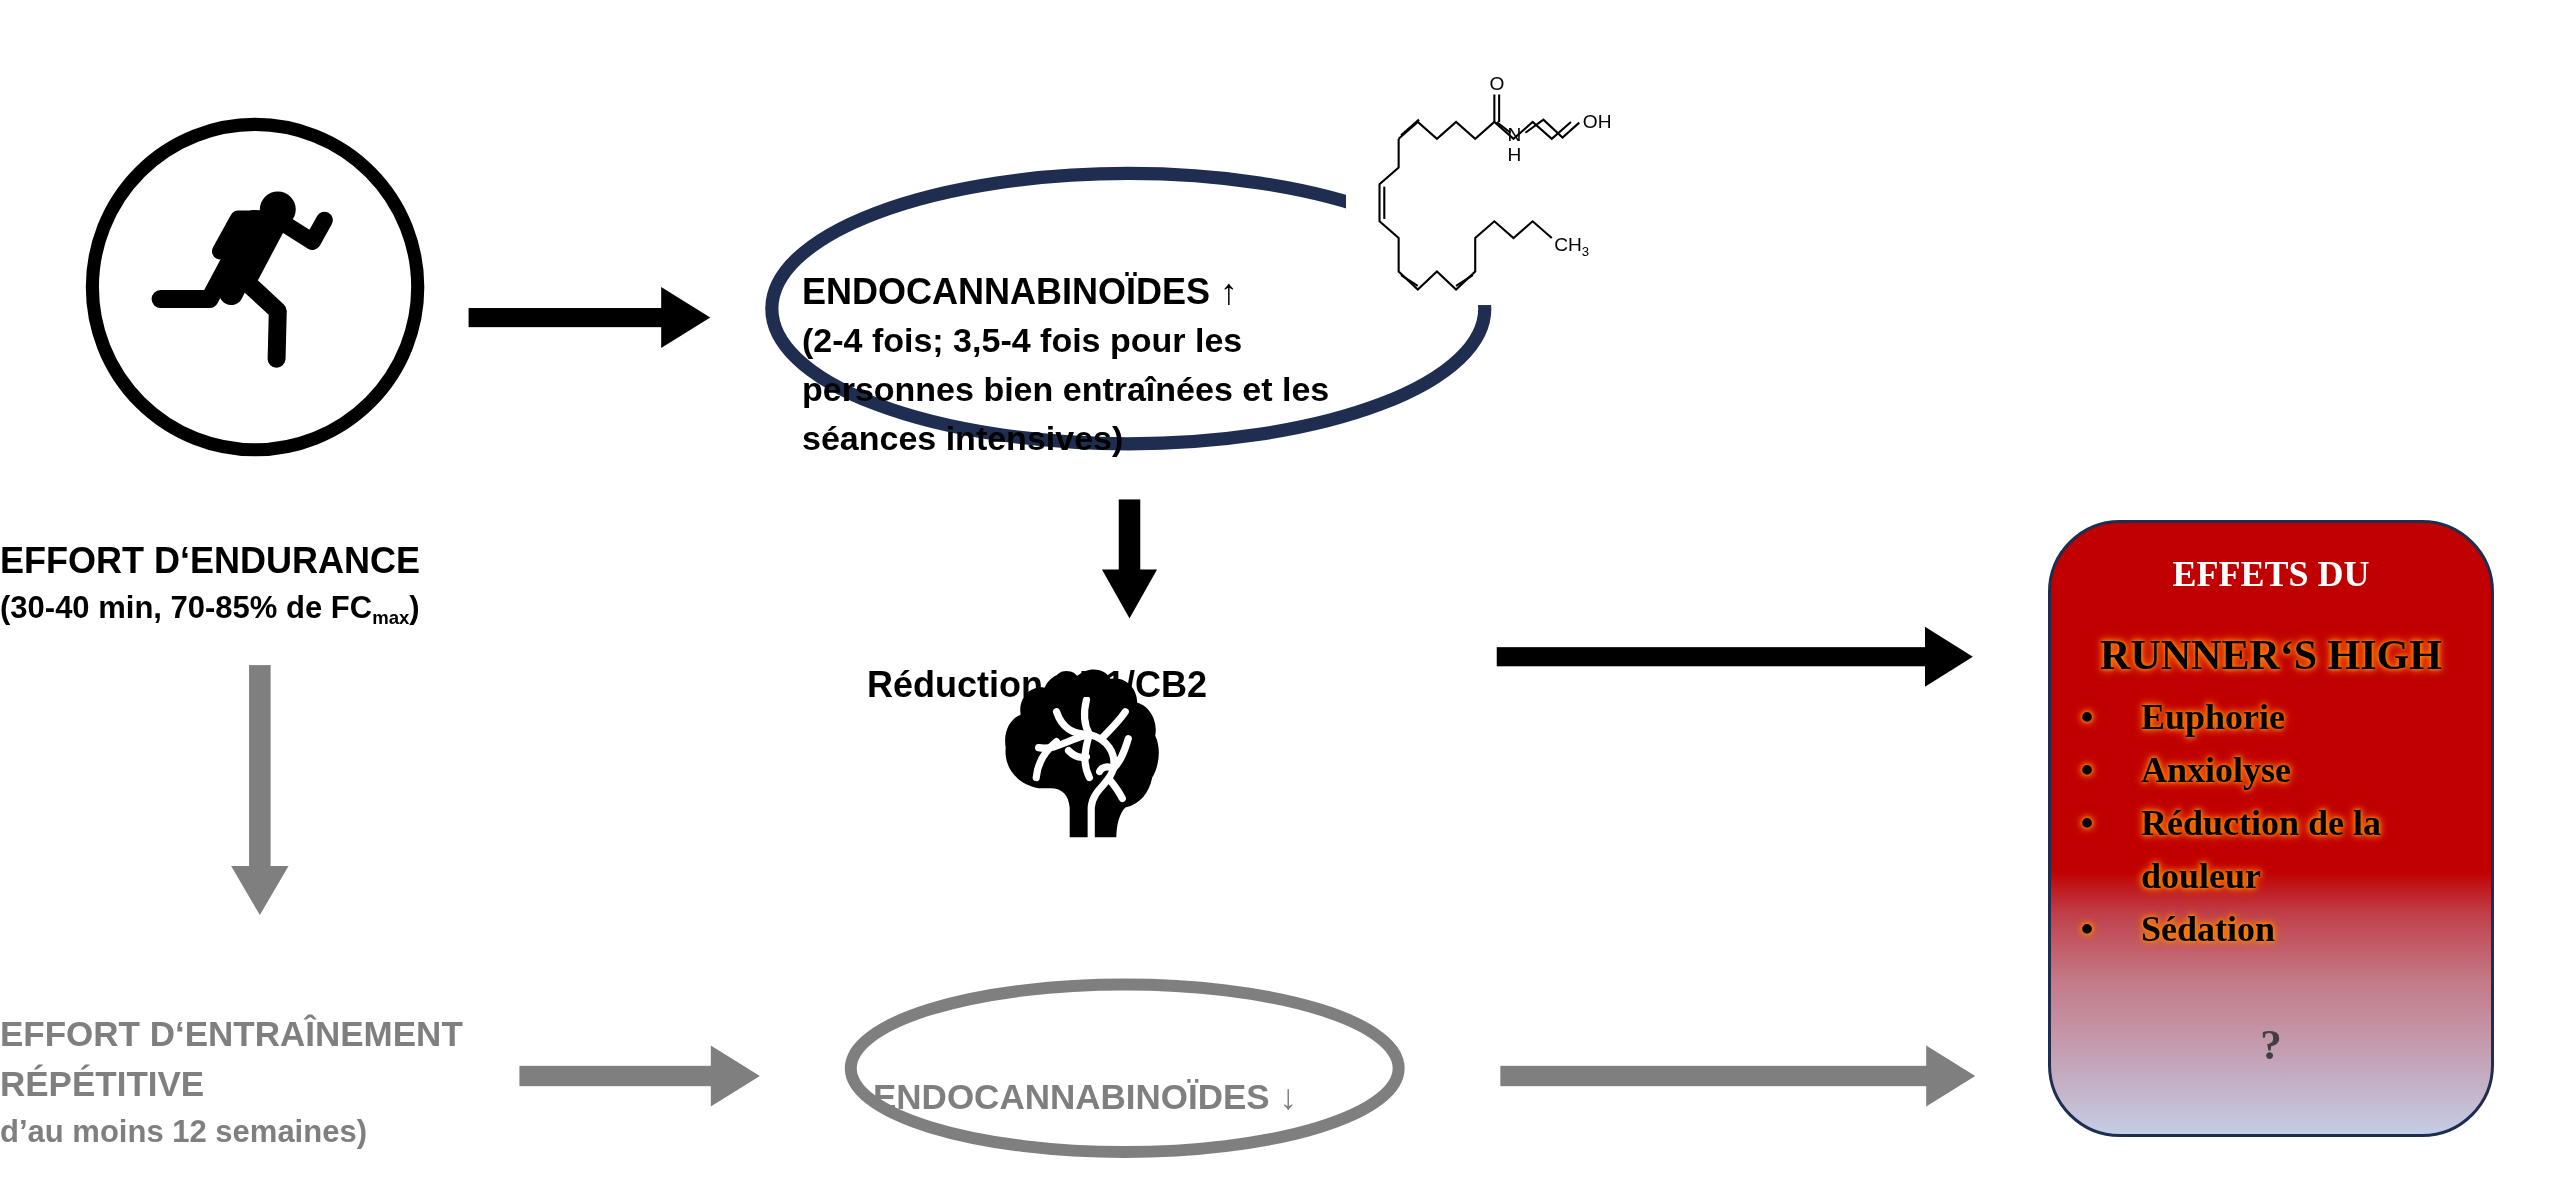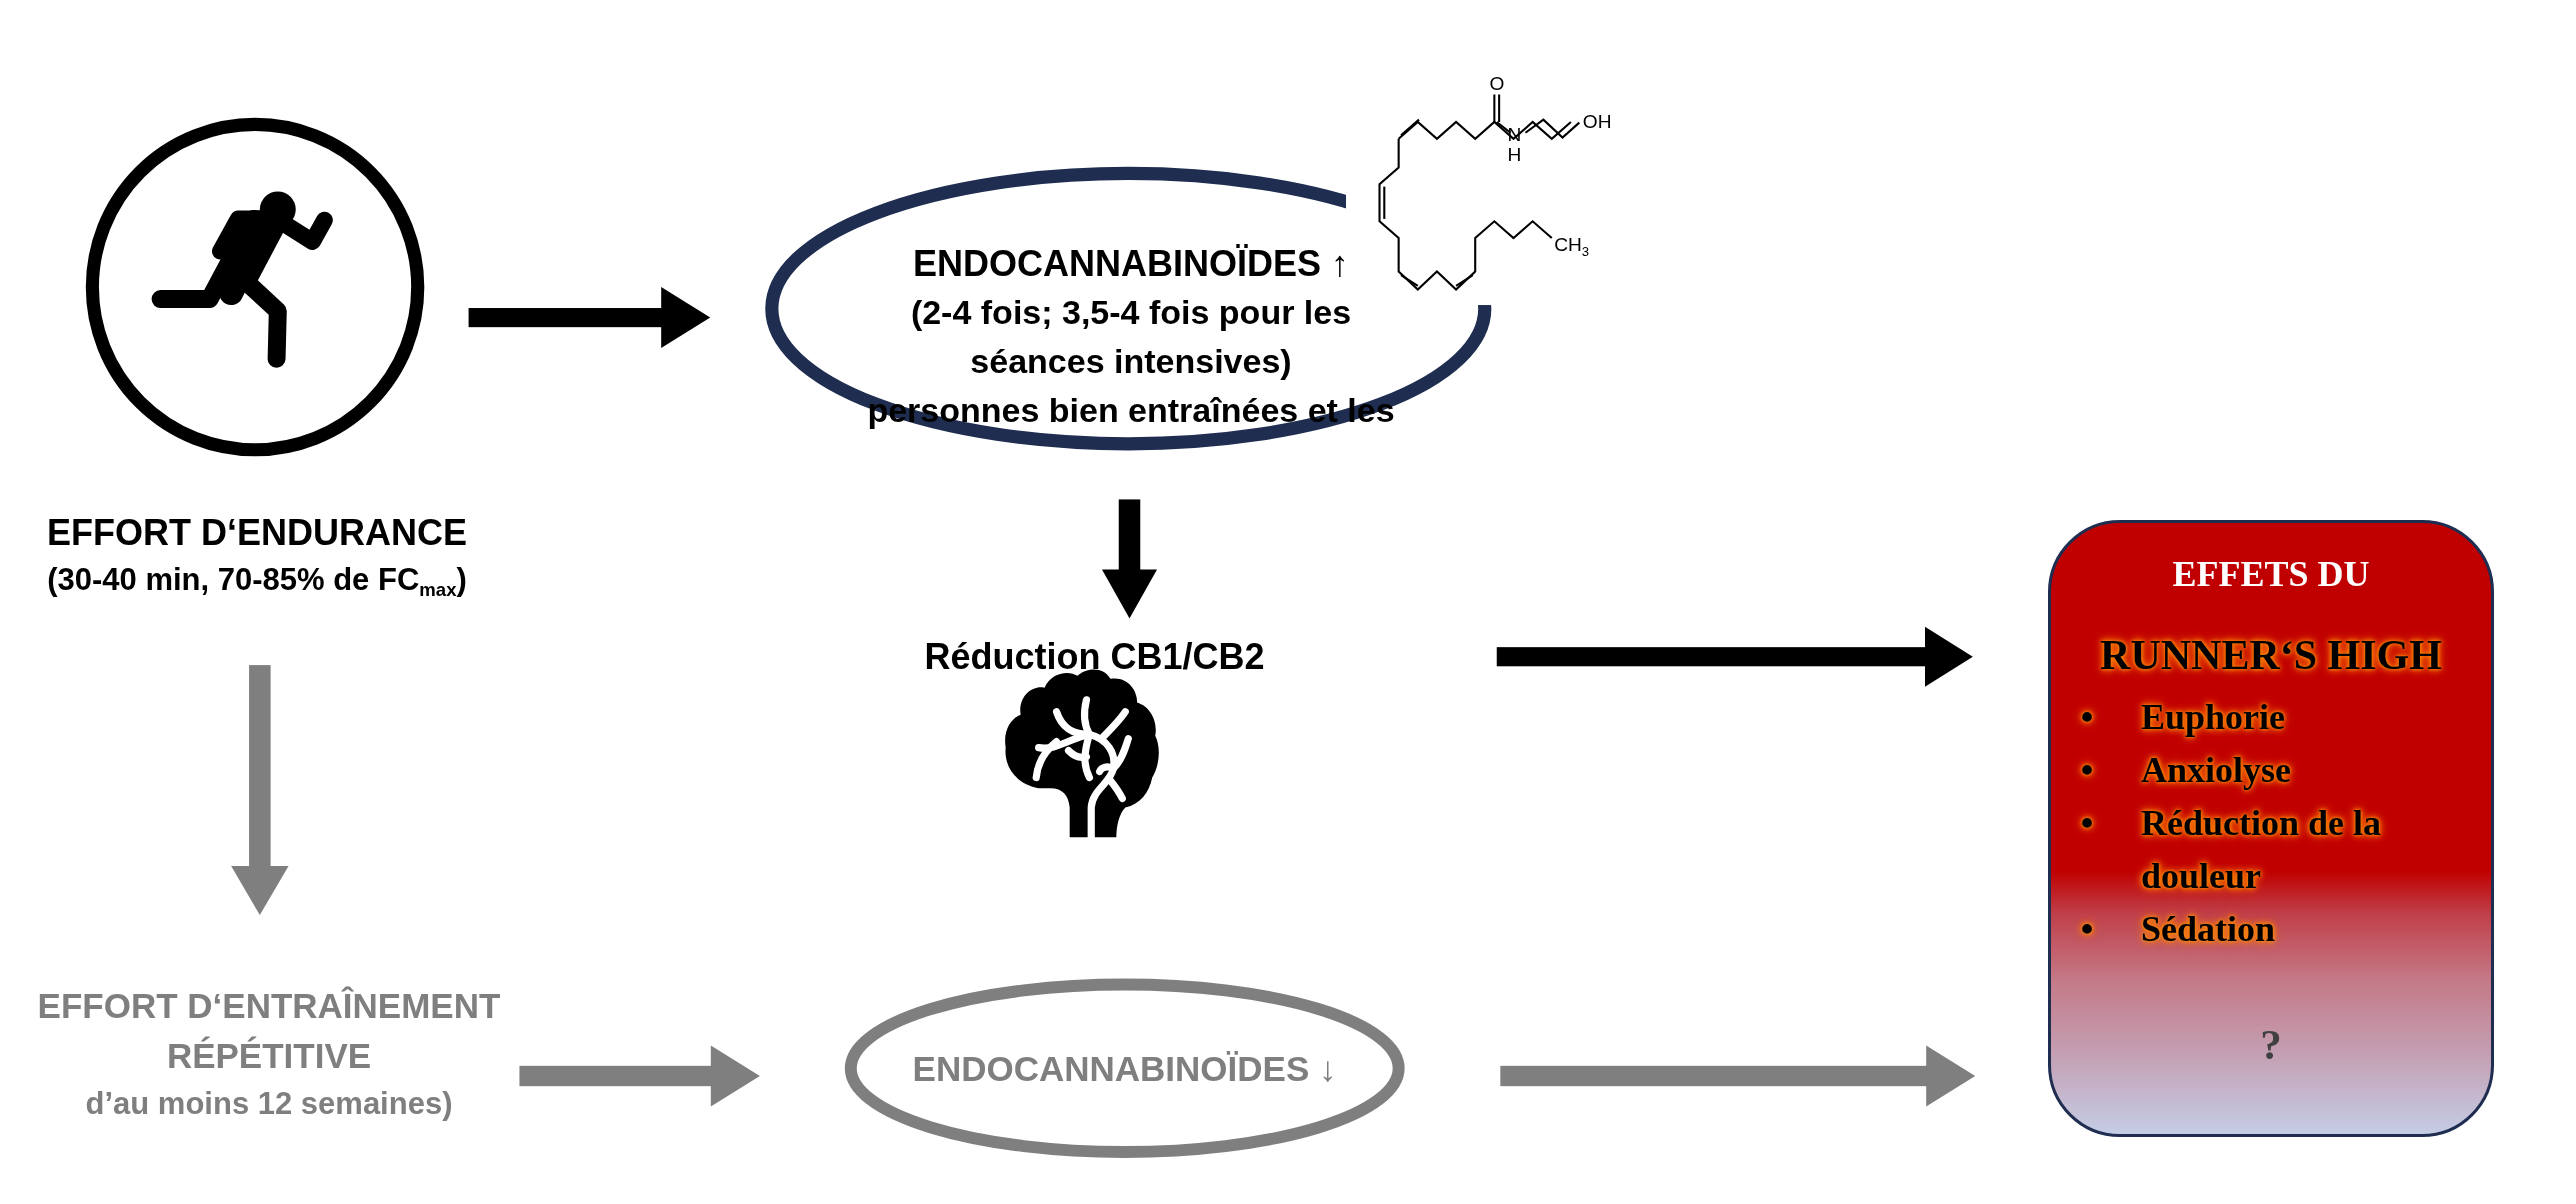--- a/index.html
+++ b/index.html
@@ -1,19 +1,19 @@
 <!DOCTYPE html>
 <html style="font-size:9.6px"><head>
 <meta charset="utf-8">
 <style>
   html, body { margin:0; padding:0; background:#ffffff; }
   body { width:2576px; height:1204px; position:relative; overflow:hidden;
          font-family:"Liberation Sans", "DejaVu Sans", sans-serif; }
   svg#diagram { position:absolute; left:0; top:0; }
-  .txt { position:absolute; text-align:center; font-weight:bold; line-height:1.3; }
+  .txt { position:absolute; font-weight:bold; line-height:1.3;margin-top:28px; }
   .black { color:#000; }
   .gray { color:#7f7f7f; }
   .sub { font-size:0.6em; vertical-align:-0.3em; }
   #effort-block { left:0; top:506px; width:514px; }
   #effort-title { font-size:36px; line-height:53px; }
   #effort-detail { font-size:31px; line-height:42px; }
   #endo-up-block { left:802px; top:239px; width:658px; font-size:34px; line-height:49px; }
   #endo-up-title { font-size:36px; }
   #receptors-label { left:867px; top:634px; width:455px; font-size:36px; }
   #charge-block { left:0; top:981px; width:538px; }
@@ -131,22 +131,22 @@
 <div id="effort-block" class="txt black">
   <div id="effort-title">
     <div>EFFORT D‘ENDURANCE</div>
   </div>
   <div id="effort-detail"><span>(30-40 min, 70-85% de FC</span><span class="sub">max</span><span>)</span></div>
 </div>
 
 <div id="endo-up-block" class="txt black">
   <div id="endo-up-title">ENDOCANNABINOÏDES ↑</div>
   <div>(2-4 fois; 3,5-4 fois pour les</div>
+  <div>personnes bien entraînées et les</div>
   <div>séances intensives)</div>
-  <div>personnes bien entraînées et les</div>
 </div>
 
 <div id="receptors-label" class="txt black">Réduction CB1/CB2</div>
 
 <div id="charge-block" class="txt gray">
   <div id="charge-title">
     <div>EFFORT D‘ENTRAÎNEMENT</div>
     <div>RÉPÉTITIVE</div>
   </div>
   <div id="charge-detail">

